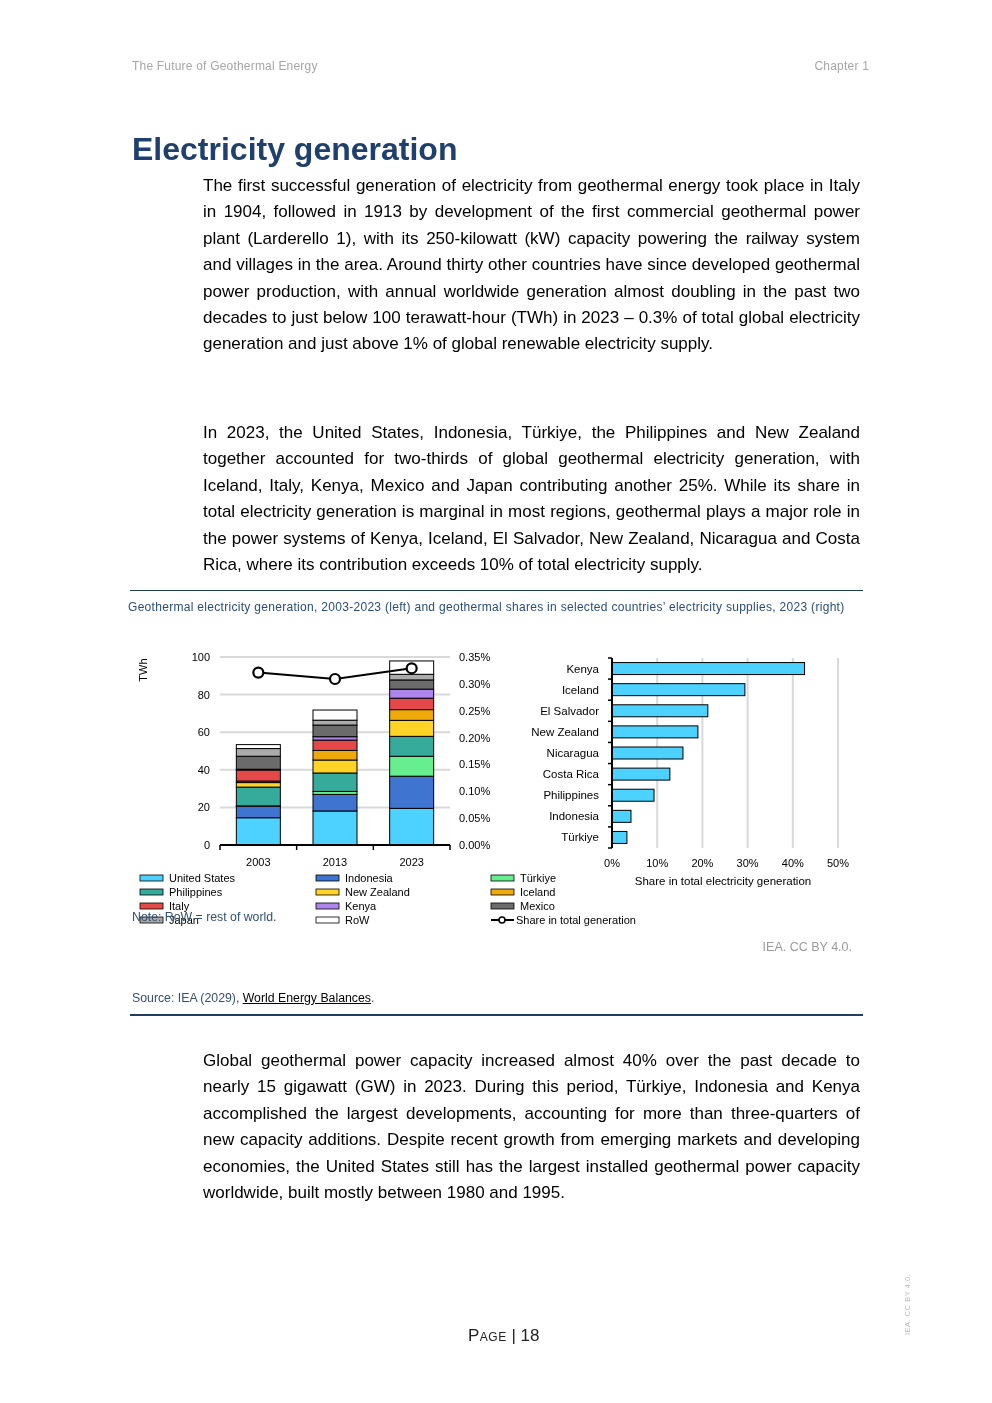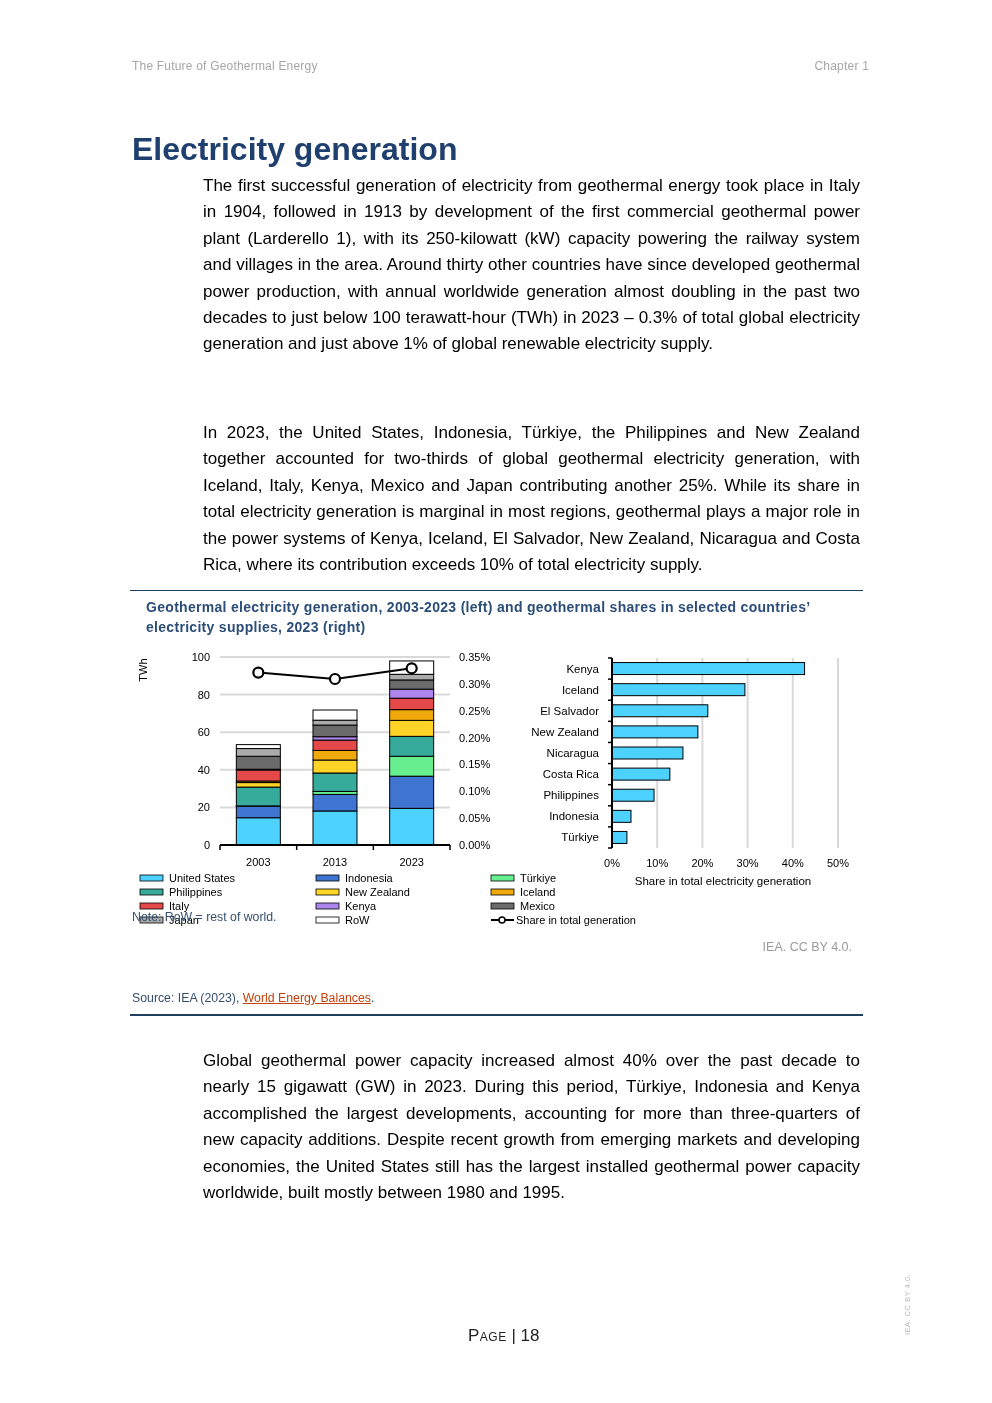--- a/index.html
+++ b/index.html
@@ -7,27 +7,27 @@
   .hdr{position:absolute;top:59px;font-size:12px;color:#a6a6a6;letter-spacing:0.2px;}
   .hdr.left{left:132px;text-align:right;}
   .hdr.right{right:123px;}
   h1.sec{position:absolute;left:132px;top:131px;margin:0;font-size:32px;font-weight:bold;color:#1f3f6e;}
   .para{position:absolute;left:203px;width:657px;font-size:17px;line-height:26.4px;text-align:justify;margin:0;}
   .p1{top:173px;}
   .p2{top:420px;}
   .p3{top:1048px;}
   .fig-top{position:absolute;left:130px;width:733px;top:590px;height:0;border-top:1.5px solid #1f3f5e;}
   .fig-bottom{position:absolute;left:130px;width:733px;top:1014px;height:0;border-top:2.5px solid #1f3f5e;}
-  .fig-title{position:absolute;left:146px;top:597px;width:730px;font-size:14px;line-height:20px;font-weight:bold;color:#2b4d78;letter-spacing:0.3px;}
+  .fig-title{position:absolute;left:128px;top:597px;width:730px;font-size:12px;line-height:20px;font-weight:normal;color:#2b4d78;letter-spacing:0.3px;}
   svg text{font-family:"Liberation Sans",sans-serif;}
   #chart{position:absolute;left:0;top:0;}
   .credit{position:absolute;right:140px;top:940px;font-size:12.5px;color:#9a9a9a;}
   .note{position:absolute;left:132px;top:910px;font-size:12.3px;color:#34506f;}
   .source{position:absolute;left:132px;top:991px;font-size:12.3px;color:#34506f;}
-  .source a{color:#c2410c;text-decoration:underline;}
+  .source a{color:#000000;text-decoration:underline;}
   .pagenum{position:absolute;left:468px;top:1326px;font-size:17px;color:#222;}
   .pagenum .sc{font-variant:small-caps;letter-spacing:0.5px;}
   .vert{position:absolute;left:903px;top:1335px;transform:rotate(-90deg);transform-origin:0 0;font-size:7.5px;color:#b8b8b8;white-space:nowrap;letter-spacing:0.5px;}
 </style>
 </head>
 <body>
 
 <div class="hdr left">The Future of Geothermal Energy</div>
 <div class="hdr right">Chapter 1</div>
 
@@ -168,19 +168,19 @@
     <line x1="608" x2="612" y1="763.5555555555555" y2="763.5555555555555" stroke="#000" stroke-width="1.5"></line>
     <line x1="608" x2="612" y1="784.6666666666666" y2="784.6666666666666" stroke="#000" stroke-width="1.5"></line>
     <line x1="608" x2="612" y1="805.7777777777778" y2="805.7777777777778" stroke="#000" stroke-width="1.5"></line>
     <line x1="608" x2="612" y1="826.8888888888889" y2="826.8888888888889" stroke="#000" stroke-width="1.5"></line>
     <line x1="608" x2="612" y1="848" y2="848" stroke="#000" stroke-width="1.5"></line>
     <text x="723" y="885" text-anchor="middle" font-size="11.5" fill="#000">Share in total electricity generation</text>
   </svg>
 
 <div class="credit">IEA. CC BY 4.0.</div>
 <div class="note">Note: RoW = rest of world.</div>
-<div class="source"><span>Source: IEA (2023), </span><a href="#">World Energy Balances</a><span>.</span></div>
+<div class="source"><span>Source: IEA (2029), </span><a href="#">World Energy Balances</a><span>.</span></div>
 <div class="fig-bottom"></div>
 
 <p class="para p3">Global geothermal power capacity increased almost 40% over the past decade to nearly 15 gigawatt (GW) in 2023. During this period, Türkiye, Indonesia and Kenya accomplished the largest developments, accounting for more than three-quarters of new capacity additions. Despite recent growth from emerging markets and developing economies, the United States still has the largest installed geothermal power capacity worldwide, built mostly between 1980 and 1995.</p>
 
 <div class="pagenum"><span class="sc">Page</span><span> | </span><span>18</span></div>
 <div class="vert">IEA. CC BY 4.0.</div>
 
 </body></html>

